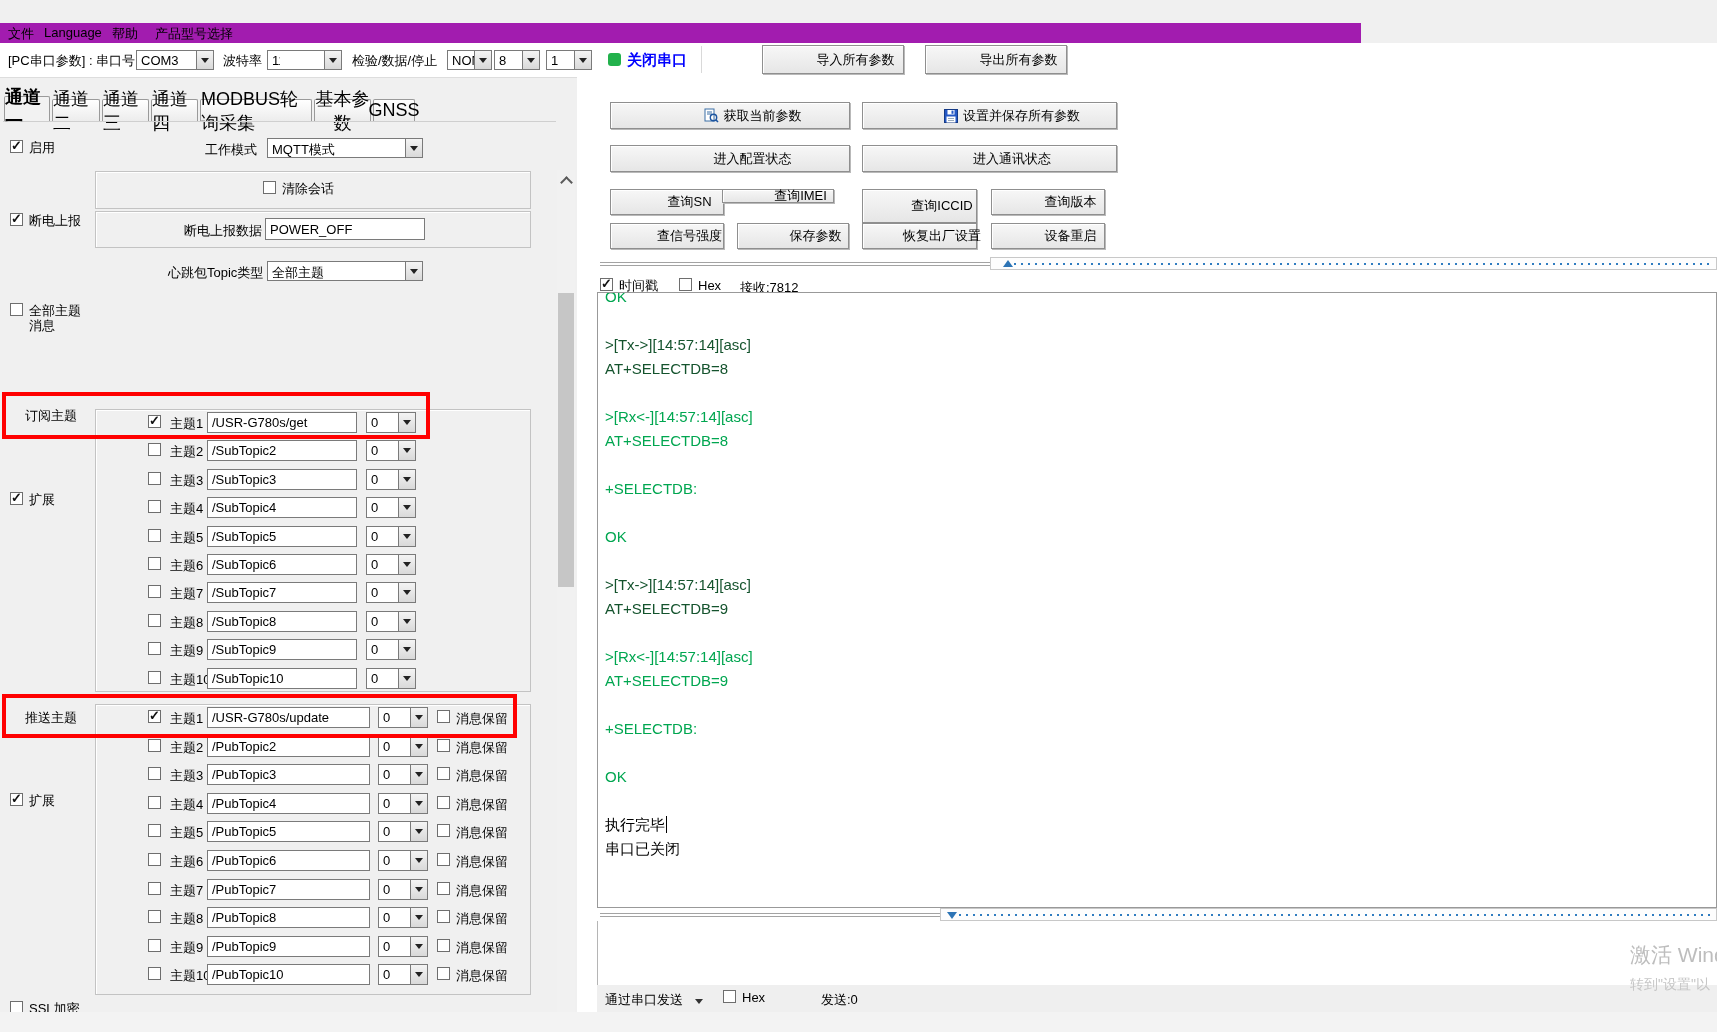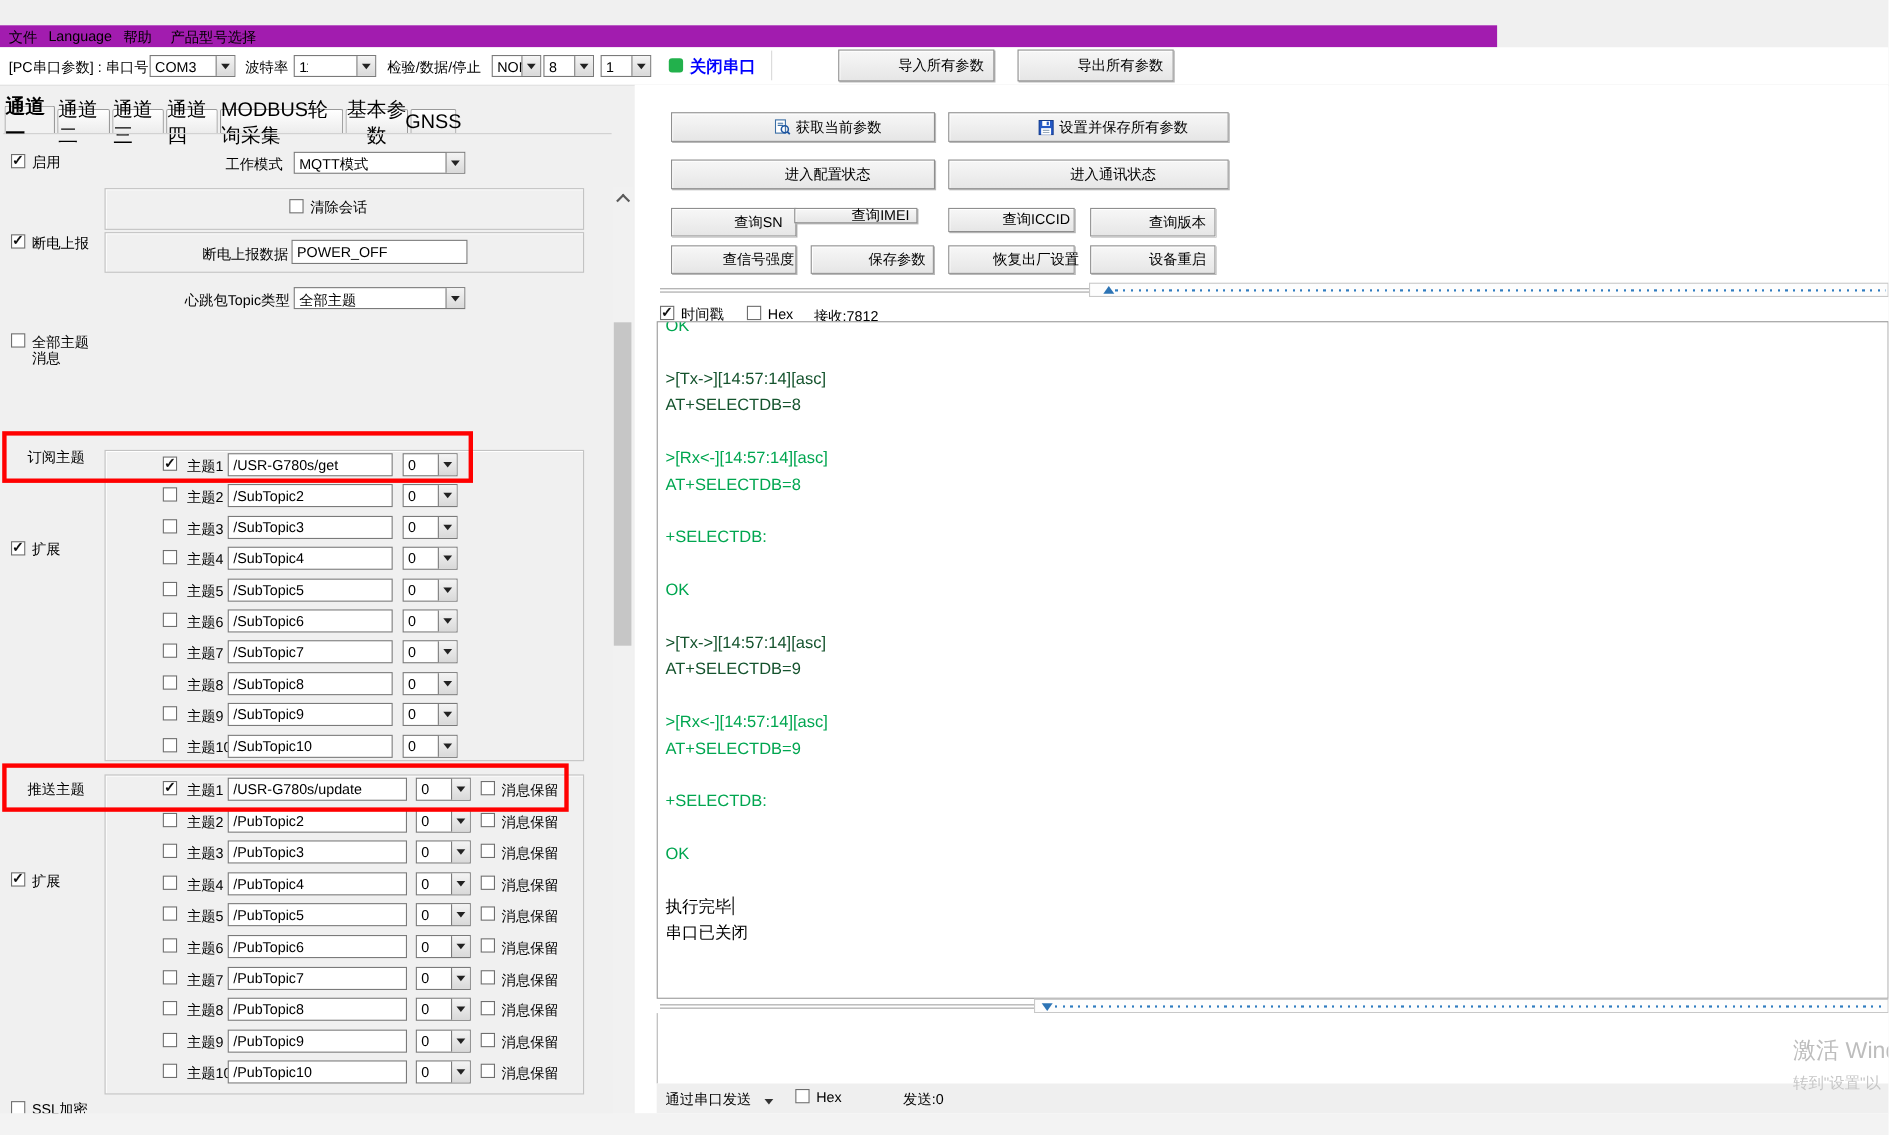--- a/index.html
+++ b/index.html
@@ -474,21 +474,21 @@
           <line x1="4" y1="11.5" x2="10" y2="11.5" stroke="#9ab"></line>
         </svg>
     </span>
     <span>设置并保存所有参数</span>
   </div>
   <div class="btn" style="left:610px;top:145px;width:240px;height:27px;">进入配置状态</div>
   <div class="btn" style="left:862px;top:145px;width:255px;height:27px;">进入通讯状态</div>
 
   <div class="btn" style="left:610px;top:189px;width:114px;height:26px;">查询SN</div>
   <div class="btn" style="left:722px;top:189px;width:112px;height:14px;">查询IMEI</div>
-  <div class="btn" style="left:862px;top:189px;width:115px;height:22px;">查询ICCID</div>
+  <div class="btn" style="left:862px;top:189px;width:115px;height:34px;">查询ICCID</div>
   <div class="btn" style="left:991px;top:189px;width:114px;height:26px;">查询版本</div>
   <div class="btn" style="left:610px;top:223px;width:114px;height:26px;">查信号强度</div>
   <div class="btn" style="left:737px;top:223px;width:112px;height:26px;">保存参数</div>
   <div class="btn" style="left:862px;top:223px;width:115px;height:26px;">恢复出厂设置</div>
   <div class="btn" style="left:991px;top:223px;width:114px;height:26px;">设备重启</div>
 
   <div class="groove" style="left:600px;top:262px;width:390px;"></div>
   <div class="trackbar" style="left:990px;top:257px;width:727px;">
     <span class="tb-dots"></span>
     <span class="tb-thumb-up" style="left:12px;"></span>

